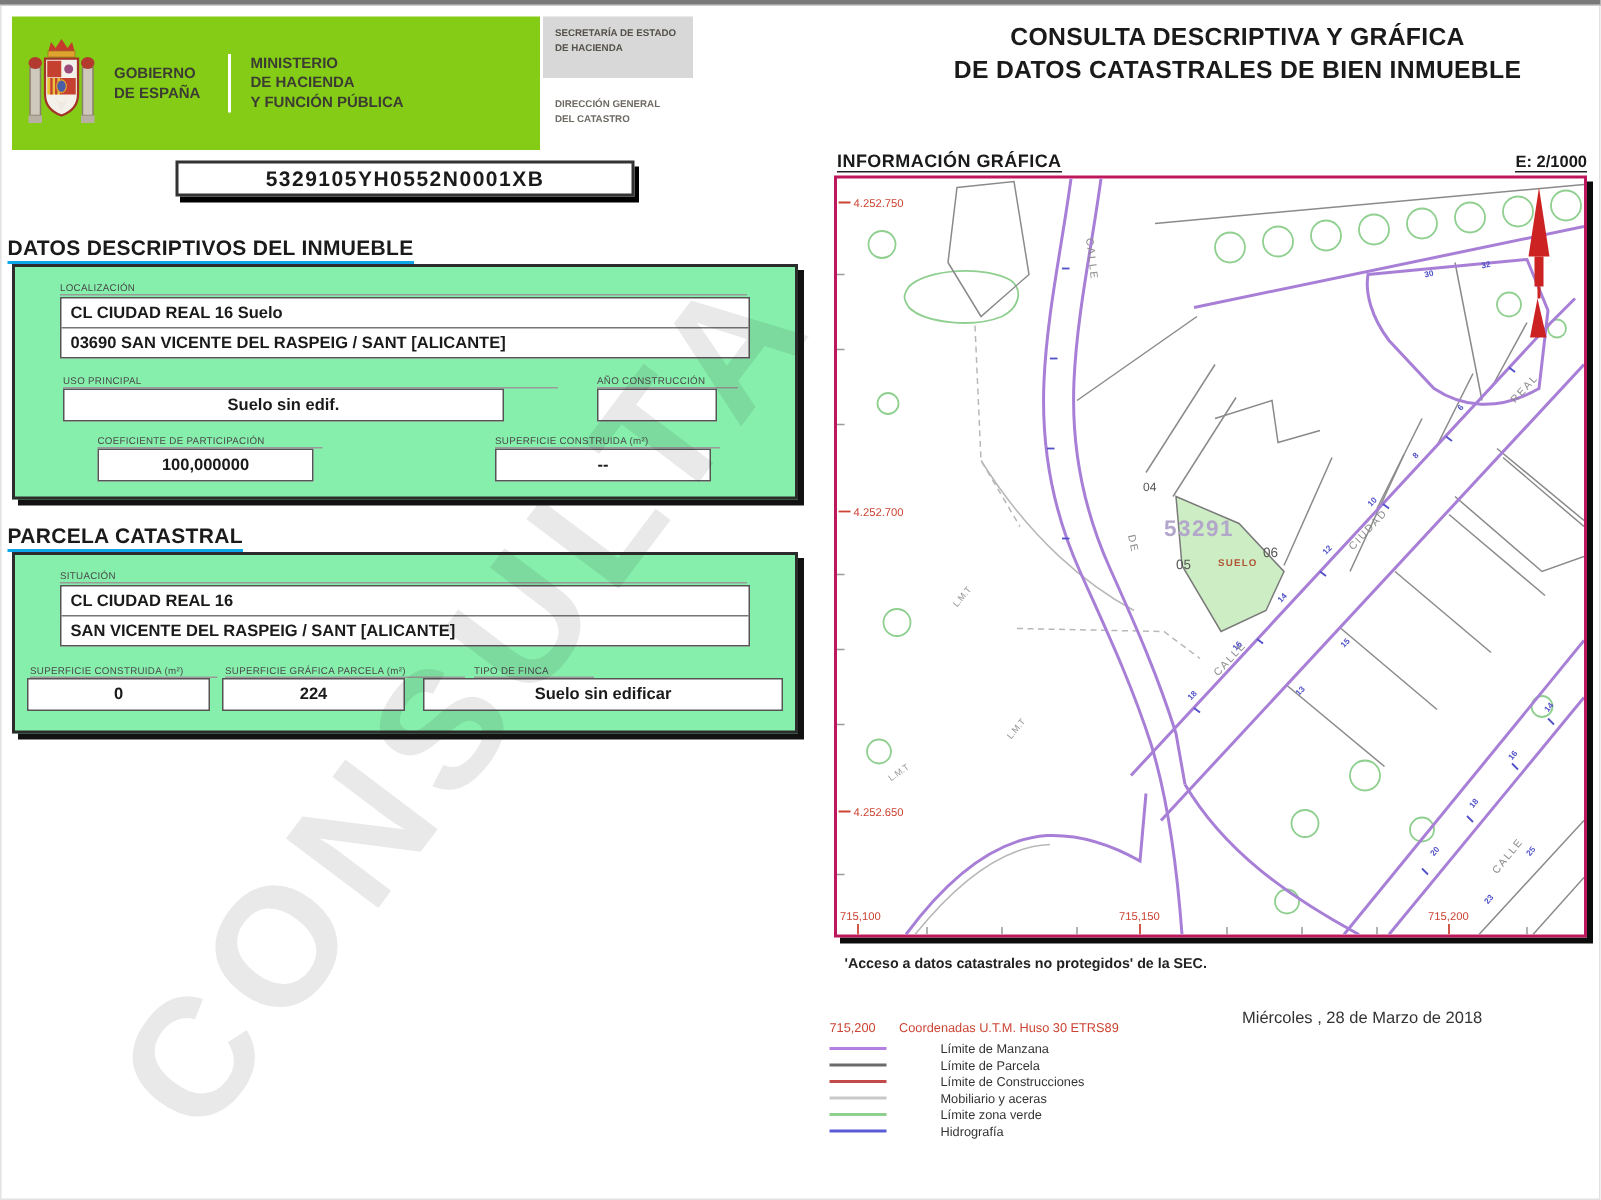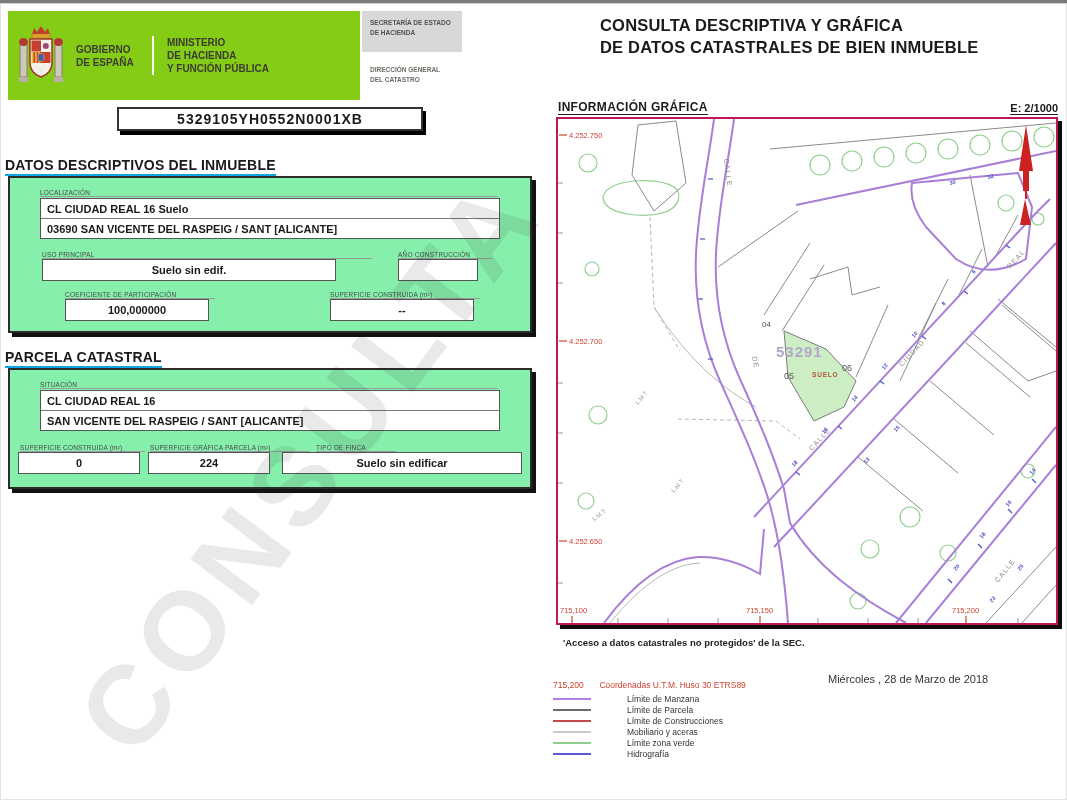--- a/index.html
+++ b/index.html
@@ -25,21 +25,21 @@
   .big-box{position:absolute;left:8px;width:520px;background:#86efac;border:2px solid #2c2c2c;box-shadow:4px 4px 0 #121212;}
   .mini-label{position:absolute;font-size:6.5px;color:#4a4a4a;border-bottom:1px solid #9a9a9a;letter-spacing:.2px;}
   .val-box{position:absolute;border:1.5px solid #555;font-size:11px;font-weight:bold;display:flex;align-items:center;justify-content:center;background:#fff;}
   .addr-box{position:absolute;border:1.5px solid #555;background:#fff;}
   .addr-row{height:19px;font-size:11px;font-weight:bold;display:flex;align-items:center;padding-left:6px;}
   .addr-row + .addr-row{border-top:1px solid #777;}
   .watermark{position:absolute;left:-60px;top:400px;width:740px;text-align:center;
              font-size:112px;font-weight:bold;letter-spacing:10px;color:rgba(40,40,40,0.10);
              transform:rotate(-53deg);transform-origin:center;pointer-events:none;z-index:6;}
   
-  .doc-title{position:absolute;left:600px;top:14px;width:450px;
+  .doc-title{position:absolute;left:600px;top:14px;width:450px;text-align:center;
              font-size:16.5px;font-weight:bold;line-height:1.35;letter-spacing:.2px;}
   .info-row{position:absolute;left:558px;top:100px;width:500px;display:flex;justify-content:space-between;align-items:flex-end;}
   .info-heading{font-size:12px;font-weight:bold;border-bottom:1.5px solid #222;letter-spacing:.3px;}
   .scale{font-size:11px;font-weight:bold;border-bottom:1.5px solid #222;}
   .map-frame{position:absolute;left:556px;top:117px;width:498px;height:504px;border:2px solid #be185d;
              box-shadow:4px 4px 0 #0d0d0d;background:#fff;}
   .disclaimer{position:absolute;left:563px;top:636px;width:500px;font-size:9.5px;font-weight:bold;color:#222;line-height:1.55;}
   .legend{position:absolute;left:553px;top:680px;width:330px;}
   .legend-coords{font-size:8.5px;color:#cc4433;margin-bottom:3px;}
   .legend-coords .sample{display:inline-block;width:44px;}

